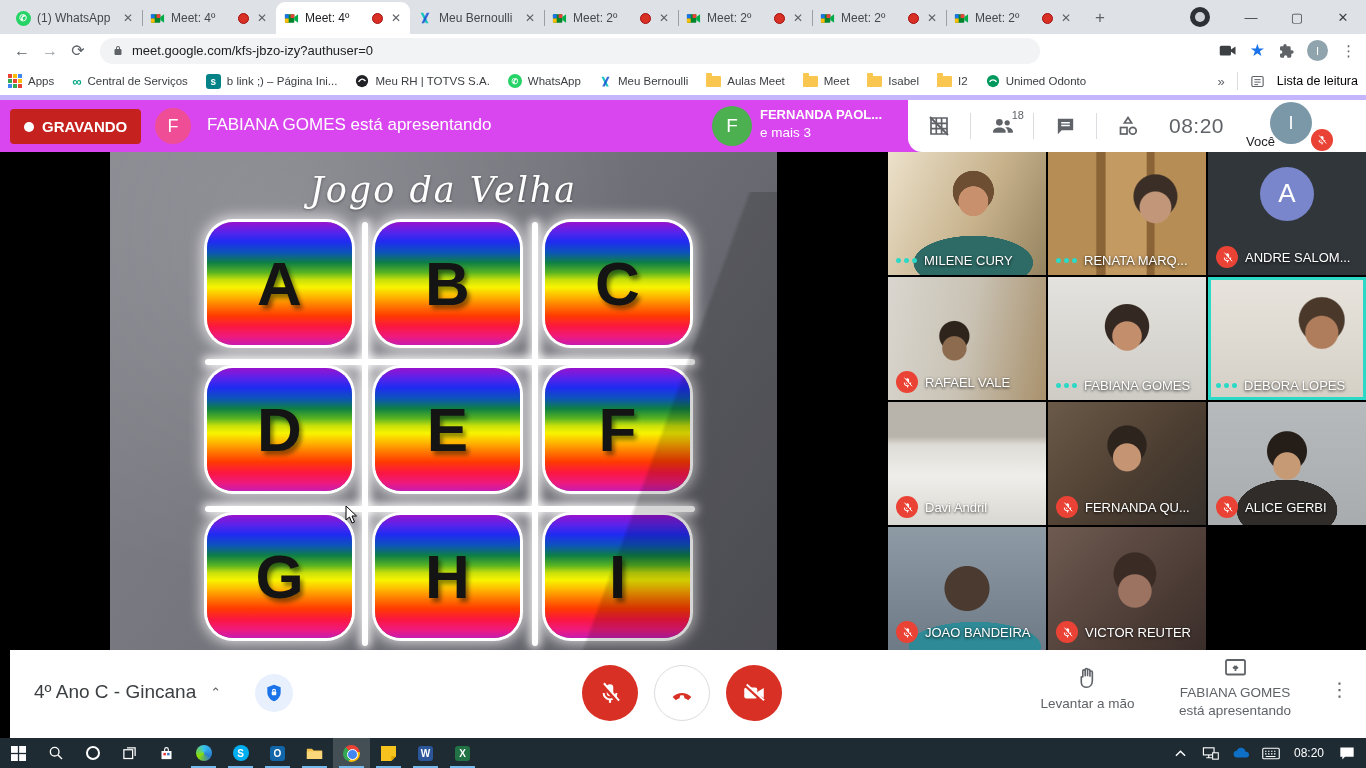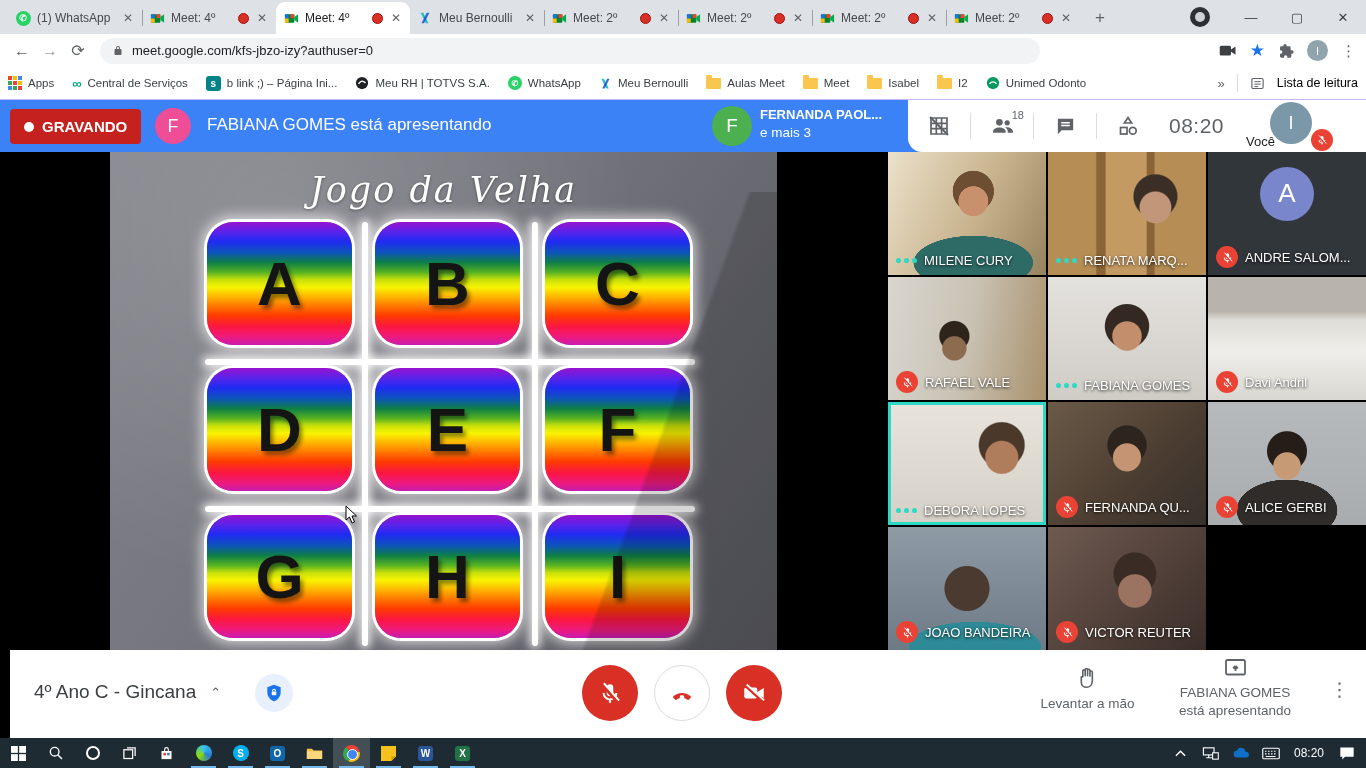--- a/index.html
+++ b/index.html
@@ -24,31 +24,31 @@
 
   
   .addrbar{position:absolute;left:0;top:34px;width:1366px;height:33px;background:#fff;display:flex;align-items:center;}
   .navic{width:28px;text-align:center;font-size:16px;color:#5f6368;flex:none;}
   .navic.fwd{color:#9aa0a6;}
   .omnibox{display:flex;align-items:center;gap:8px;width:940px;height:26px;margin-left:8px;background:#f1f3f4;border-radius:14px;padding:0 12px;flex:none;}
   .urltext{font-size:13px;color:#202124;}
   .addr-right{display:flex;align-items:center;gap:13px;margin-left:auto;margin-right:10px;}
 
   
-  .bookmarks{position:absolute;left:0;top:67px;width:1366px;height:33px;background:#fff;display:flex;align-items:center;border-bottom:1px solid #c4b5fd;padding:0 8px;}
+  .bookmarks{position:absolute;left:0;top:67px;width:1366px;height:33px;background:#fff;display:flex;align-items:center;border-bottom:5px solid #c4b5fd;padding:0 8px;}
   .bm{display:flex;align-items:center;gap:6px;margin-right:18px;flex:none;}
   .bm .bmlabel{font-size:11.5px;color:#3c4043;white-space:nowrap;}
   .folder{width:15px;height:11px;background:#f9c74f;border-radius:1px;position:relative;}
   .folder::before{content:'';position:absolute;left:0;top:-3px;width:6px;height:3px;background:#f9c74f;border-radius:1px 1px 0 0;}
   .bm-right{margin-left:auto;display:flex;align-items:center;gap:12px;}
   .bmdiv{width:1px;height:18px;background:#dadce0;}
   .chev2{font-size:13px;color:#5f6368;}
 
   
-  .meet-header{position:absolute;left:0;top:100px;width:1366px;height:52px;background:#3b82f6;}
+  .meet-header{position:absolute;left:0;top:100px;width:1366px;height:52px;background:#d946ef;}
   .rec-badge{position:absolute;left:10px;top:9px;height:35px;background:#c5221f;border-radius:4px;display:flex;align-items:center;gap:8px;padding:0 14px;color:#fff;font-weight:bold;font-size:15px;}
   .rec-badge .dot{width:10px;height:10px;border-radius:50%;background:#fff;}
   .pres-av{position:absolute;left:155px;top:8px;width:36px;height:36px;border-radius:50%;background:#ef4d96;color:#fff;font-size:18px;display:flex;align-items:center;justify-content:center;}
   .pres-banner{position:absolute;left:207px;top:15px;color:#fff;font-size:17px;}
   .ovf-av{position:absolute;left:712px;top:6px;width:40px;height:40px;border-radius:50%;background:#4caf50;color:#fff;font-size:19px;display:flex;align-items:center;justify-content:center;}
   .ovf-txt{position:absolute;left:760px;top:7px;color:#fff;}
   .ovf-txt .l1{font-size:13px;font-weight:bold;}
   .ovf-txt .l2{font-size:13.5px;margin-top:3px;}
   .hdr-panel{position:absolute;left:908px;top:0;width:458px;height:52px;background:#fff;border-radius:0 0 0 14px;display:flex;align-items:center;}
   .hic{width:62px;height:52px;display:flex;align-items:center;justify-content:center;position:relative;}
@@ -475,43 +475,43 @@
       <div class="vtile p5">
         <div class="nm">
             <span class="dots">
               <i></i>
               <i></i>
               <i></i>
             </span>
             <span>FABIANA GOMES</span>
           </div>
       </div>
+      <div class="vtile p6 hl">
+        <div class="nm">
+            <span class="dots">
+              <i></i>
+              <i></i>
+              <i></i>
+            </span>
+            <span>DEBORA LOPES</span>
+          </div>
+      </div>
       <div class="vtile p7">
         <div class="nm">
             <span class="mb">
               <svg viewBox="0 0 24 24" width="13" height="13">
                 <path fill="#fff" d="M12 15a3 3 0 0 0 3-3V7a3 3 0 0 0-6 0v5a3 3 0 0 0 3 3z"></path>
                 <path fill="#fff" d="M17 12a5 5 0 0 1-10 0H5.2a6.8 6.8 0 0 0 5.8 6.7V21h2v-2.3A6.8 6.8 0 0 0 18.8 12z"></path>
                 <line x1="5" y1="4" x2="19" y2="20" stroke="#ea4335" stroke-width="3.4"></line>
                 <line x1="6.4" y1="3" x2="20.4" y2="19" stroke="#fff" stroke-width="1.8"></line>
               </svg>
             </span>
             <span>Davi Andril</span>
           </div>
       </div>
-      <div class="vtile p6 hl">
-        <div class="nm">
-            <span class="dots">
-              <i></i>
-              <i></i>
-              <i></i>
-            </span>
-            <span>DEBORA LOPES</span>
-          </div>
-      </div>
       <div class="vtile p8">
         <div class="nm">
             <span class="mb">
               <svg viewBox="0 0 24 24" width="13" height="13">
                 <path fill="#fff" d="M12 15a3 3 0 0 0 3-3V7a3 3 0 0 0-6 0v5a3 3 0 0 0 3 3z"></path>
                 <path fill="#fff" d="M17 12a5 5 0 0 1-10 0H5.2a6.8 6.8 0 0 0 5.8 6.7V21h2v-2.3A6.8 6.8 0 0 0 18.8 12z"></path>
                 <line x1="5" y1="4" x2="19" y2="20" stroke="#ea4335" stroke-width="3.4"></line>
                 <line x1="6.4" y1="3" x2="20.4" y2="19" stroke="#fff" stroke-width="1.8"></line>
               </svg>
             </span>

